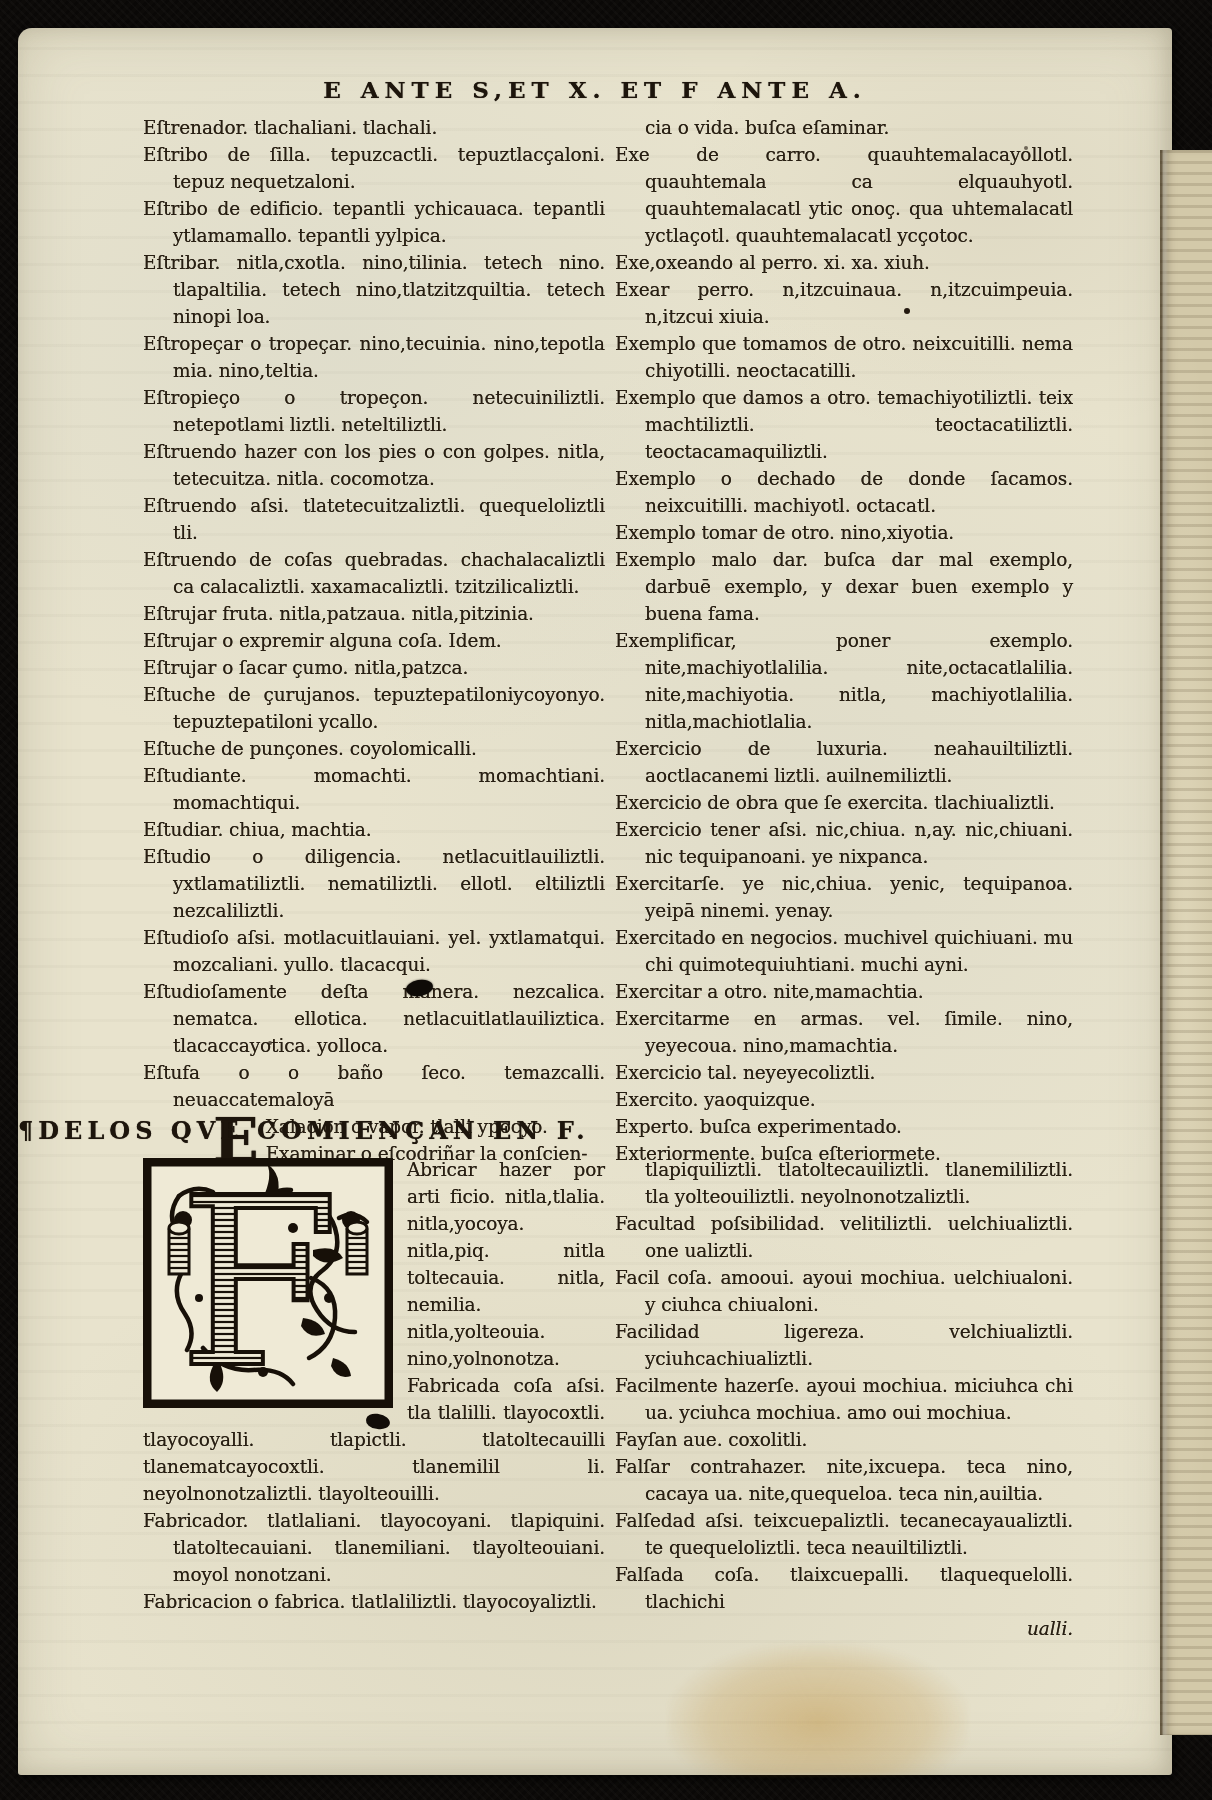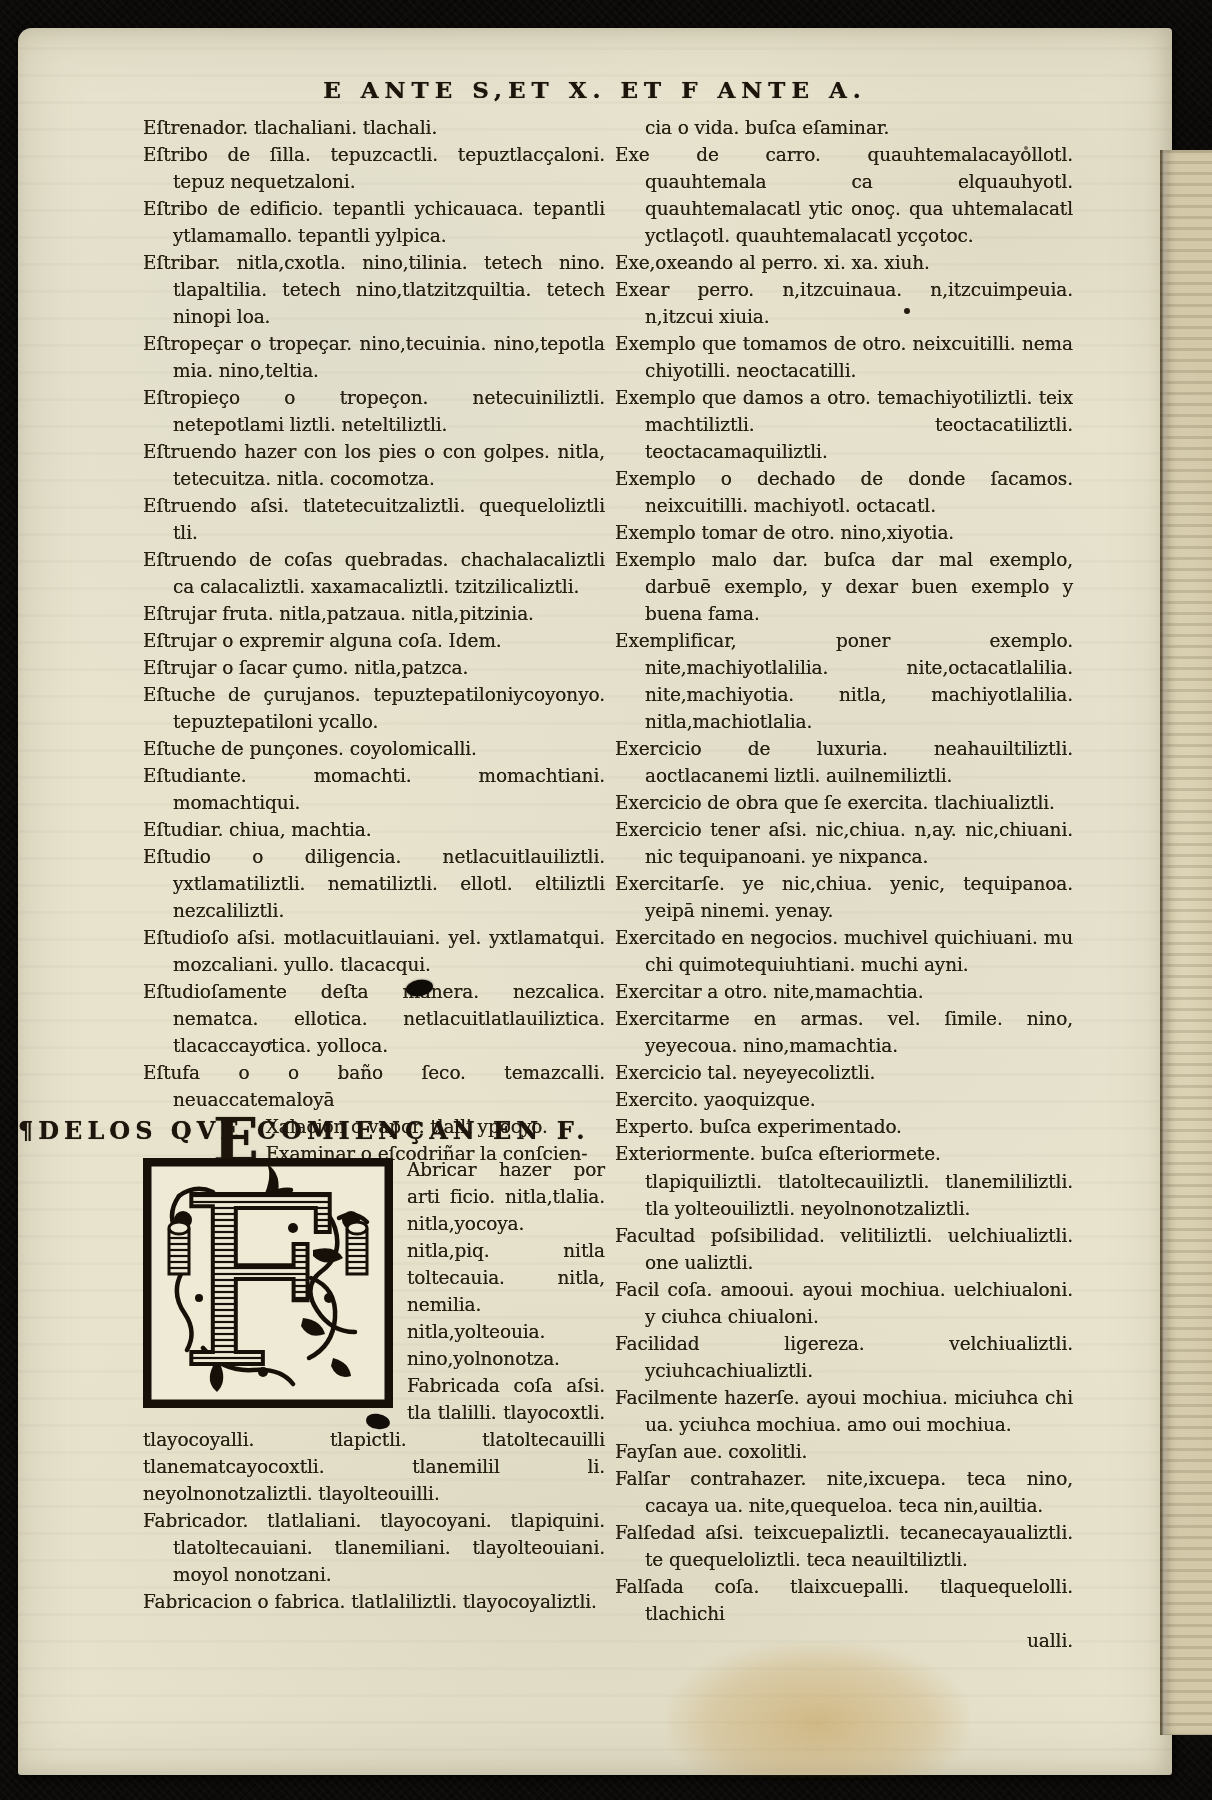--- a/index.html
+++ b/index.html
@@ -48,36 +48,36 @@
     white-space:nowrap;
   }
   .col{position:absolute;font-size:18.5px;line-height:27px;letter-spacing:-0.1px;}
   .col p{margin:0;text-align:justify;text-shadow:0 0 0.6px rgba(39,30,18,0.75);}
   .entry{text-indent:-30px;padding-left:30px;}
   .entry.cont{text-indent:0;padding-left:30px;}
   .entry.noindent{text-indent:0;padding-left:0;}
   .col-e-left{left:125px;top:86px;width:462px;}
   .col-e-right{left:597px;top:86px;width:458px;}
   .col-f-left{left:125px;top:1128px;width:462px;}
-  .col-f-right{left:597px;top:1128px;width:458px;margin-top:12px;}
+  .col-f-right{left:597px;top:1128px;width:458px;}
 
   .dropcap-entry{margin-left:70px !important;text-indent:0;padding-left:0;}
   .dropcap{
     float:left;font-size:60px;line-height:48px;margin:3px 7px 0 0;
     color:#1d150c;font-weight:bold;text-shadow:0 0 1px rgba(25,18,10,0.9);
   }
 
   .f-heading{
     position:absolute;top:1088px;left:0;width:100%;
     text-align:left;font-size:24px;font-weight:bold;letter-spacing:5px;
     color:#1d150c;text-shadow:0 0 0.7px rgba(25,18,10,0.8);
     white-space:nowrap;
   }
 
-  .tail-line{text-align:right;font-size:18.5px;line-height:27px;text-shadow:0 0 0.6px rgba(39,30,18,0.75);}
+  .tail-line{text-align:right;font-size:18.5px;line-height:27px;text-shadow:0 0 0.6px rgba(39,30,18,0.75);font-style:italic;}
 
   
   .woodcut{
     float:left;width:250px;height:250px;margin:2px 14px 8px 0;
   }
   .woodcut svg{display:block;width:100%;height:100%;}
 
   
   .ink-blot{
     position:absolute;left:388px;top:952px;width:27px;height:16px;

